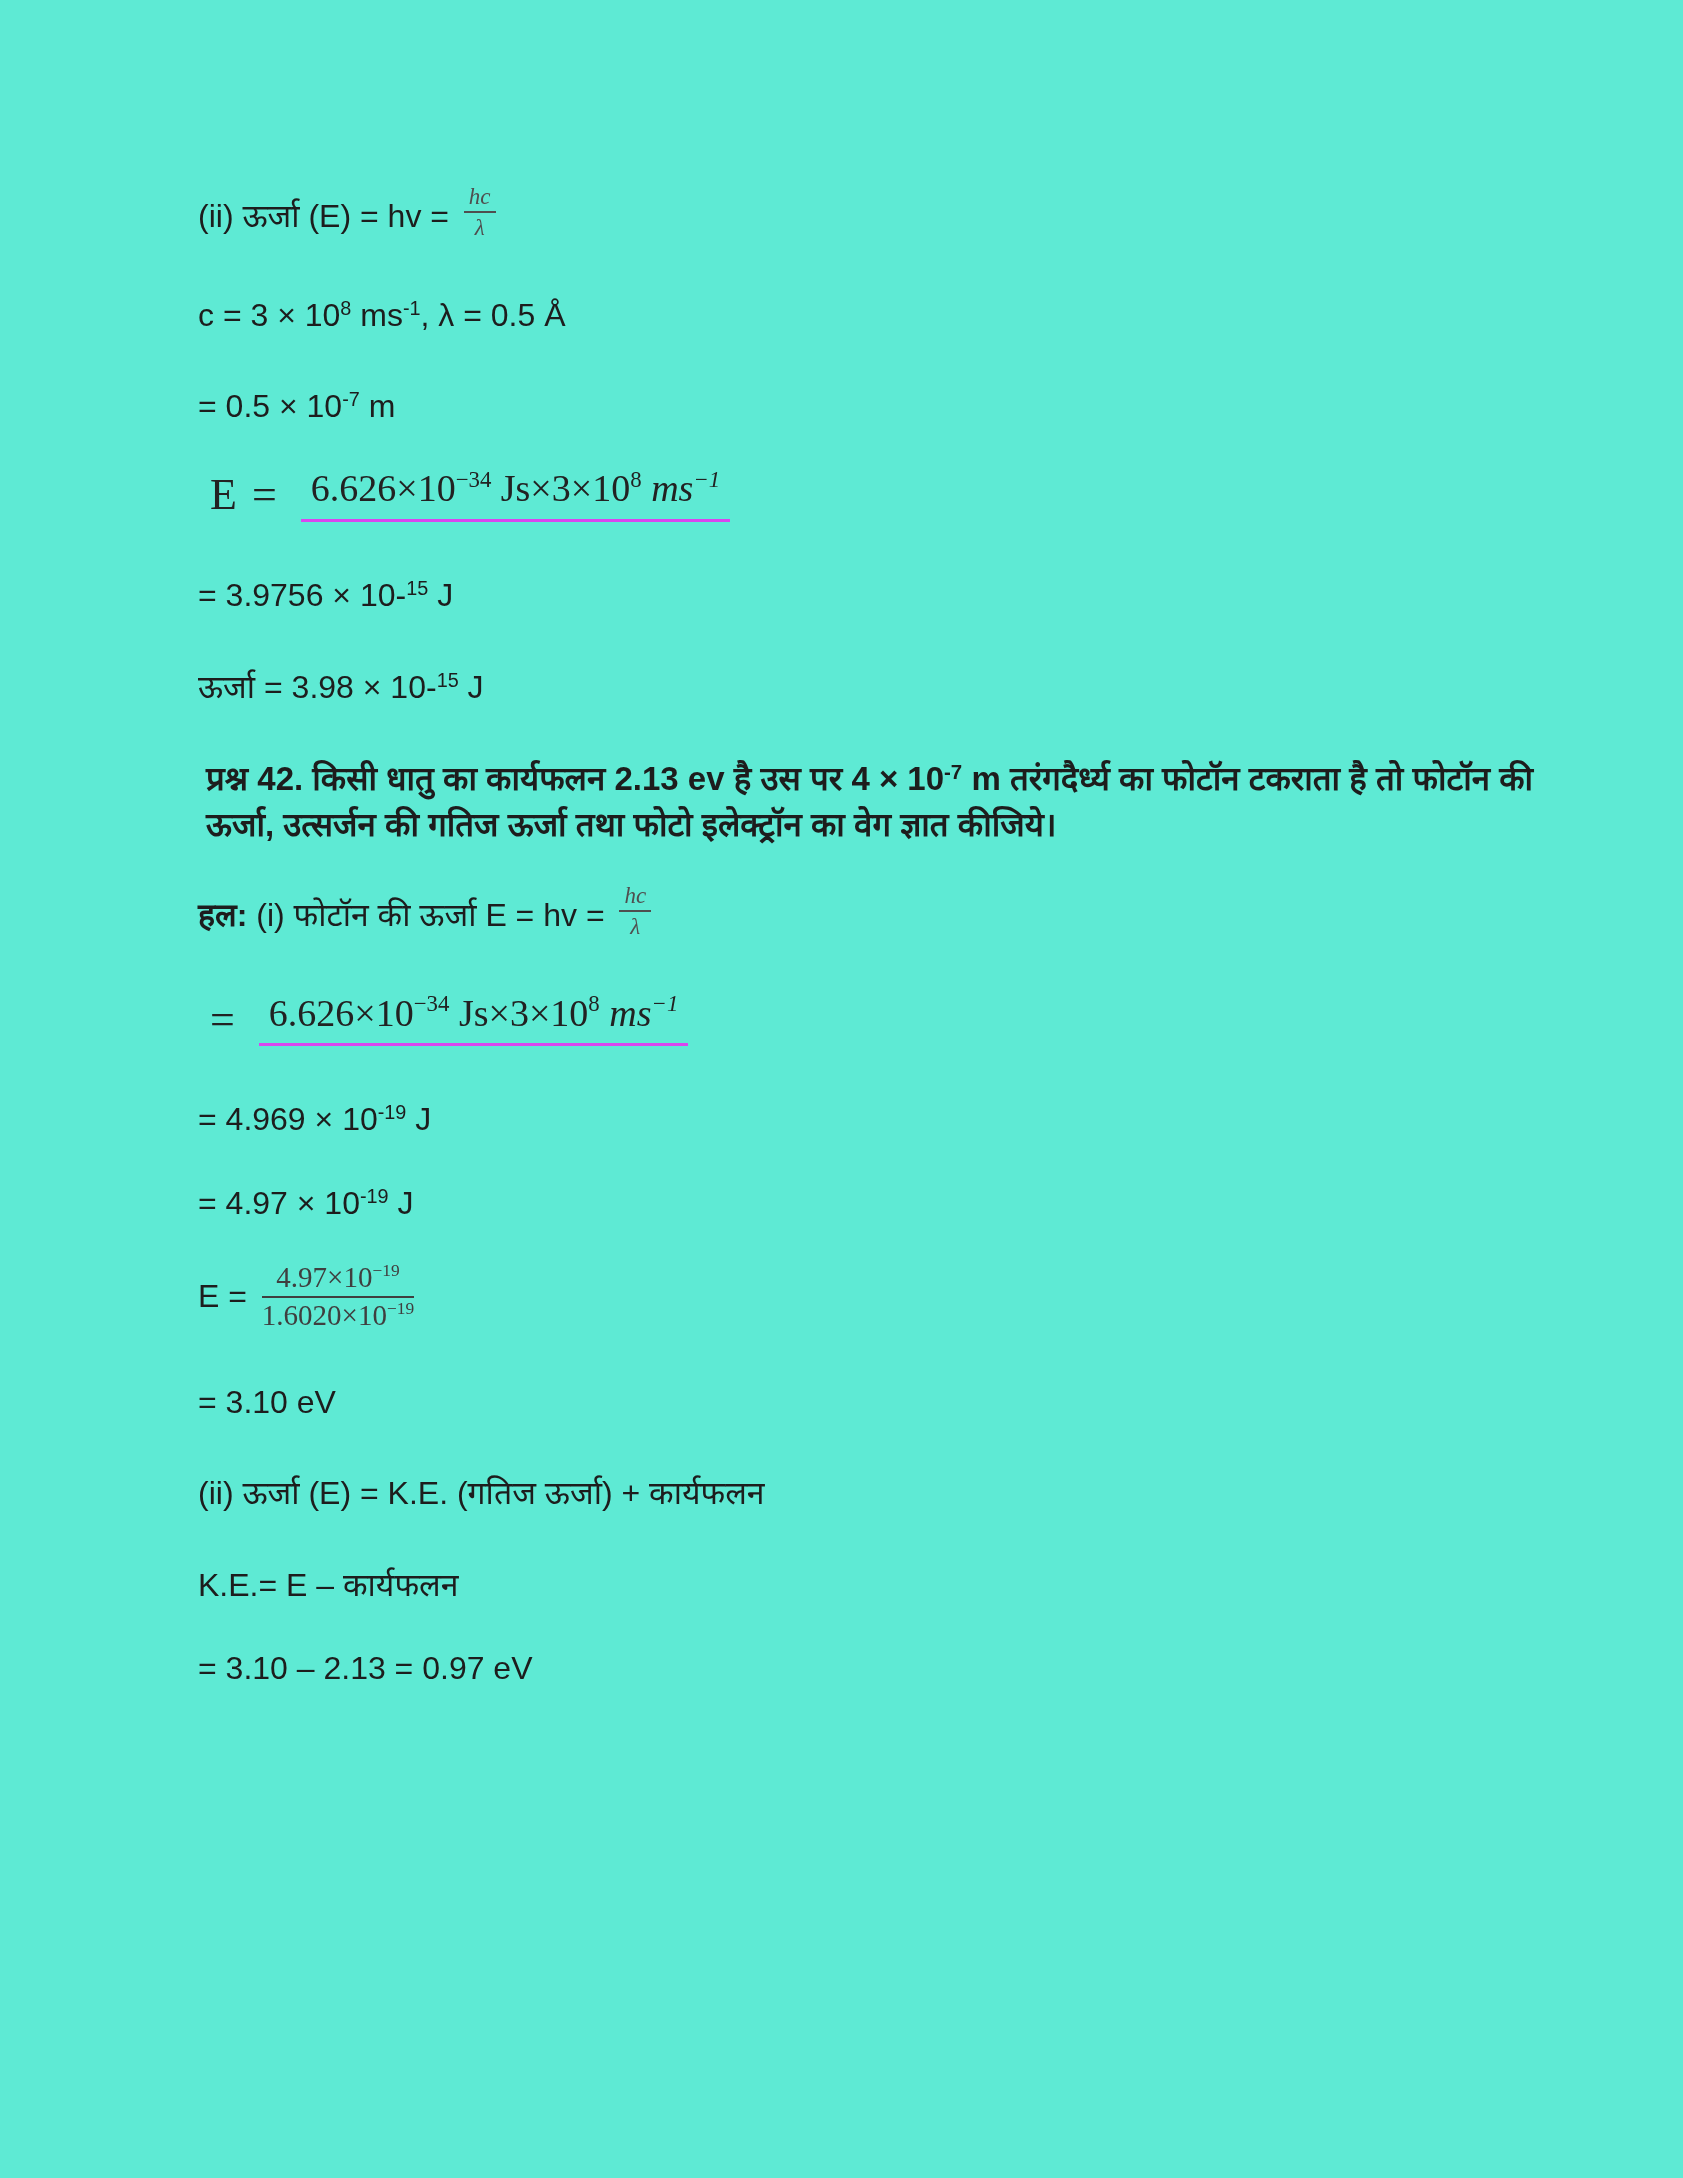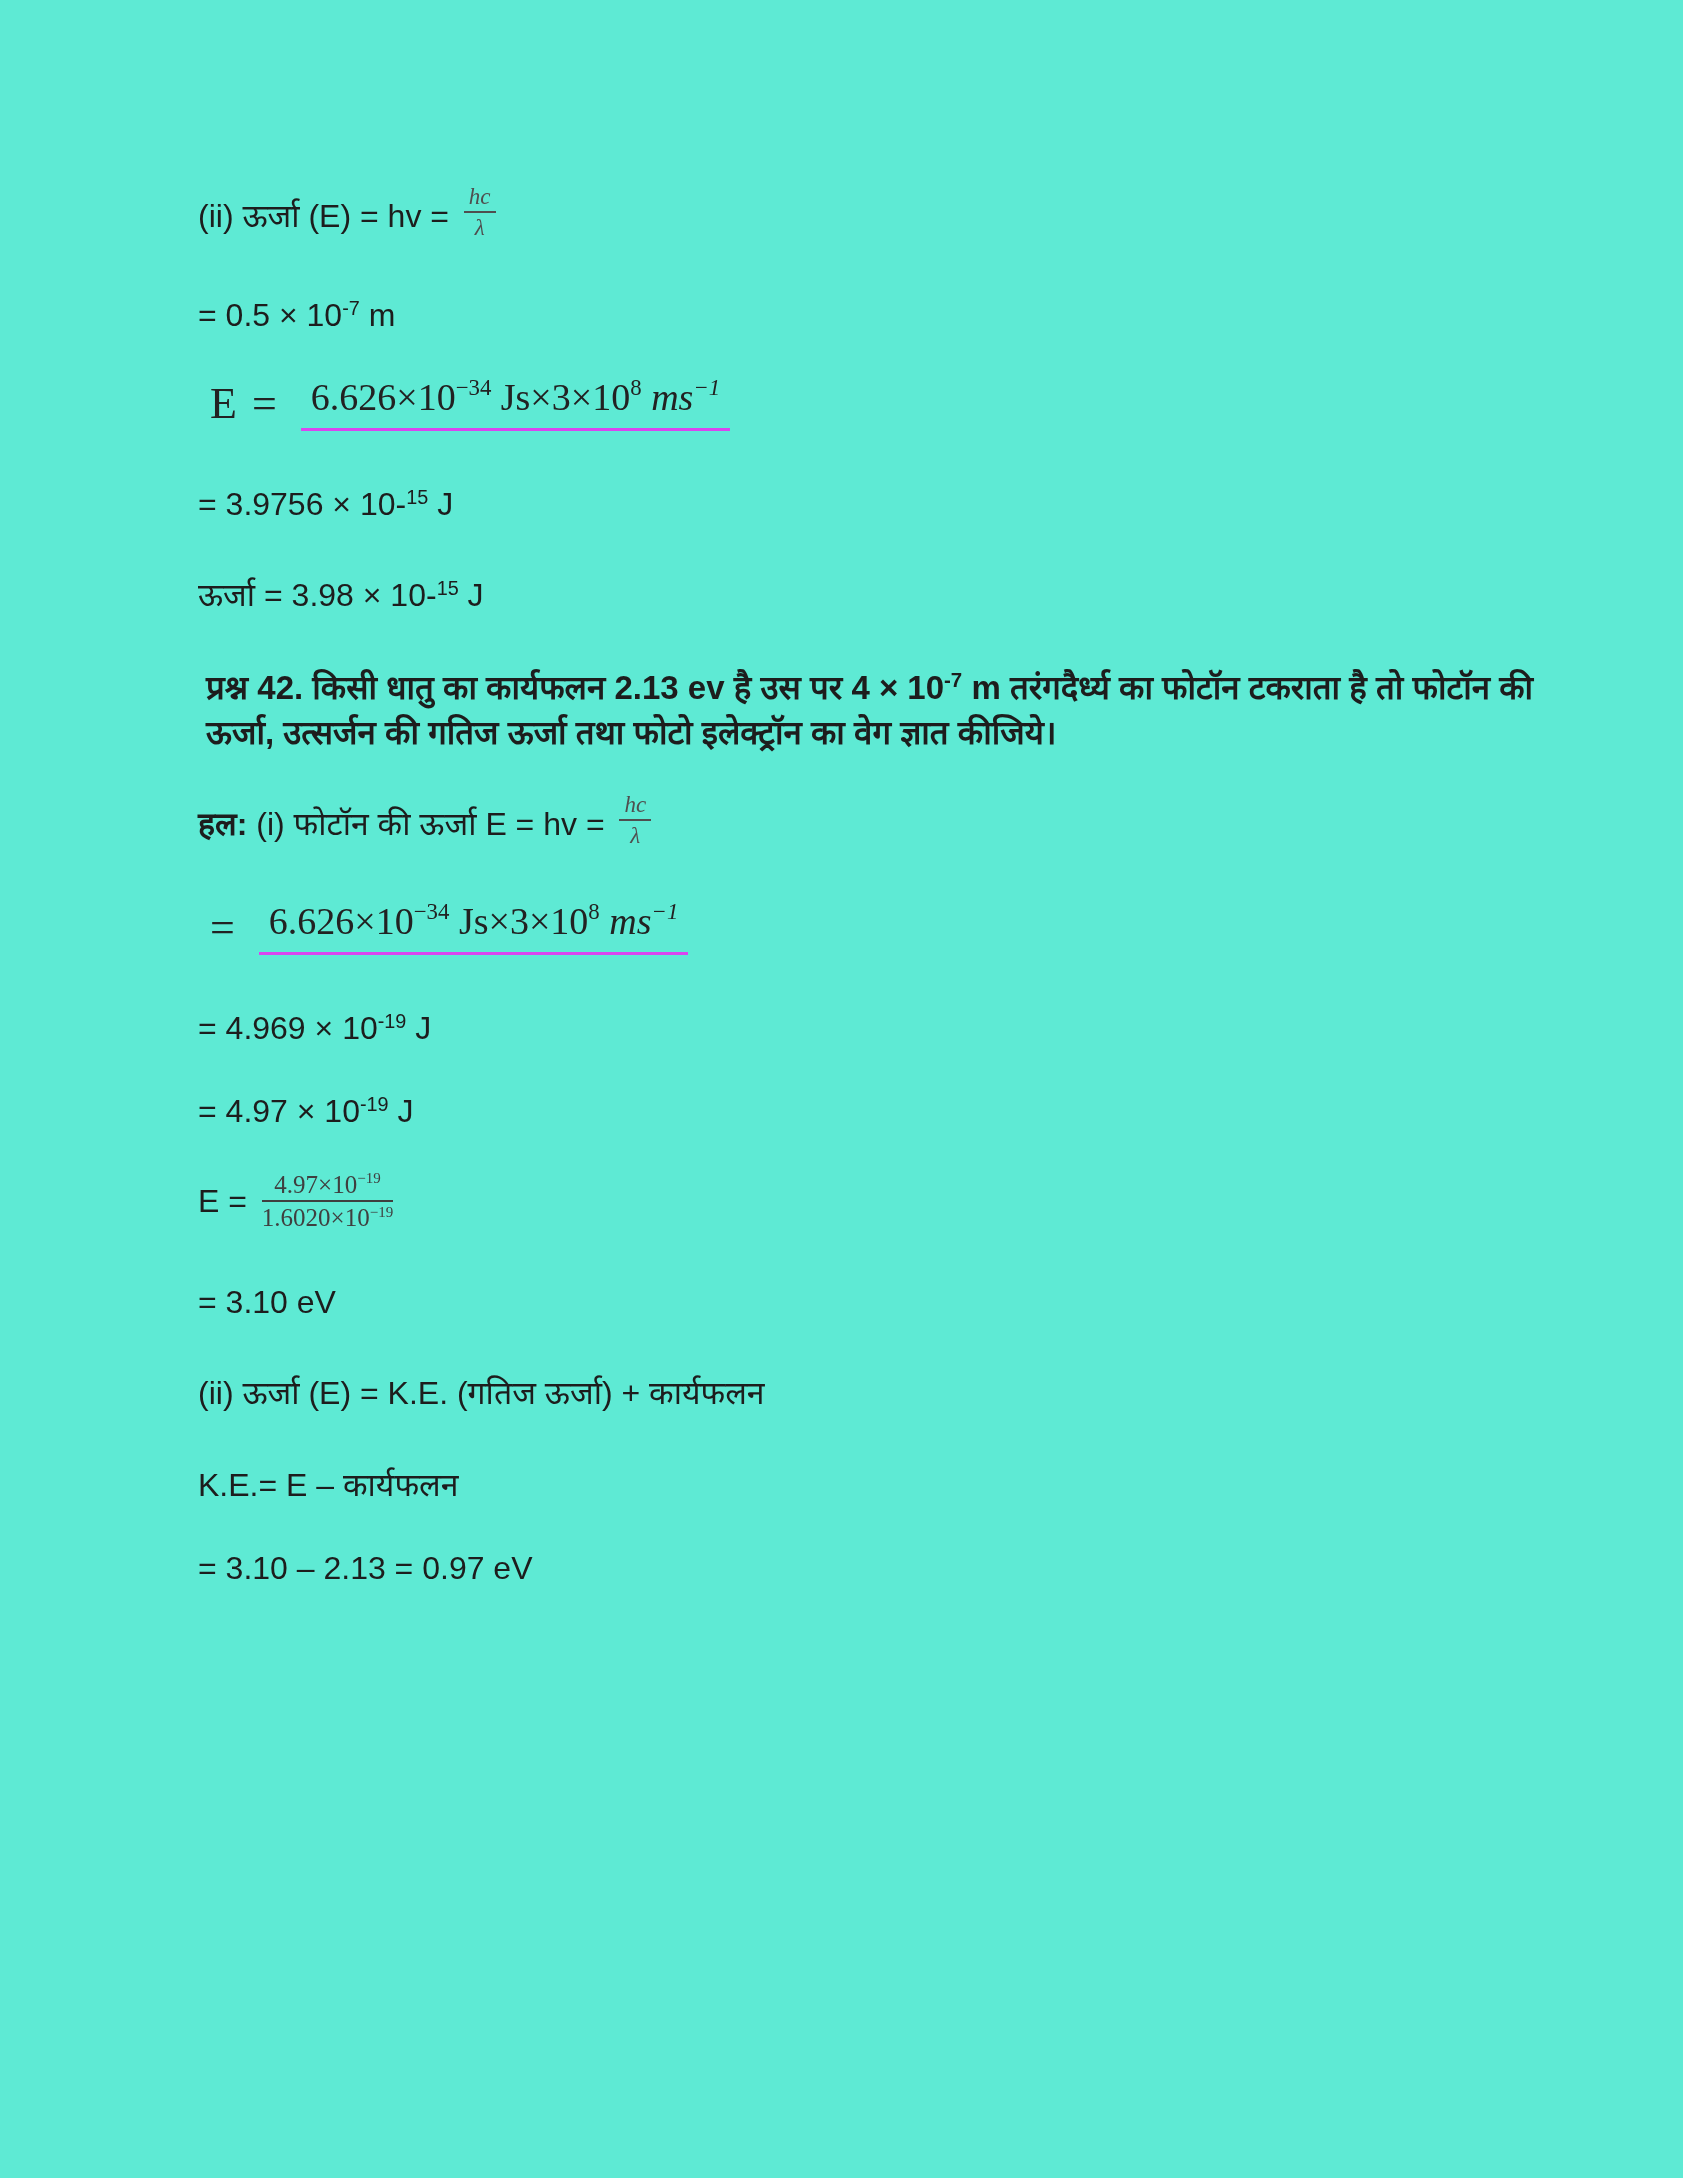--- a/index.html
+++ b/index.html
@@ -72,30 +72,31 @@
     vertical-align: middle;
     font-family: "Liberation Serif", "DejaVu Serif", serif;
     line-height: 1.1;
     position: relative;
     top: -6px;
     margin-left: 6px;
   }
   .ifrac .fnum { display: block; border-bottom: 2px solid currentColor; padding: 0 5px 2px 5px; text-align: center; }
   .ifrac .fden { display: block; padding-top: 2px; }
   .ifrac.hc { font-size: 23px; font-style: italic; color: #4f4f4f; }
-  .ifrac.ef { font-size: 25px; color: #3f3f3f; top: -2px; }
+  .ifrac.ef { font-size: 29px; color: #3f3f3f; top: -2px; }
   .tight { margin-bottom: 38px; }
 </style>
 </head>
 <body>
 
 <div class="page">
 
   <p class="para"><span>(ii) ऊर्जा (E) = hv = </span><span class="ifrac hc"><span class="fnum"><span>hc</span></span><span class="fden"><span>λ</span></span></span></p>
 
+  <p class="para"><span>c = 3 × 10</span><sup>8</sup><span> ms</span><sup>-1</sup><span>, λ = 0.5 Å</span></p>
 
   <p class="para tight"><span>= 0.5 × 10</span><sup>-7</sup><span> m</span></p>
 
   <div class="formula">
     <span class="flead">E =</span>
     <span class="dfrac">
       <span class="fnum"><span>6.626×10</span><sup>−34</sup><span> Js×3×10</span><sup>8</sup><span> </span><span style="font-style: italic;">ms</span><sup style="font-style: italic;">−1</sup></span>
     </span>
   </div>
 

